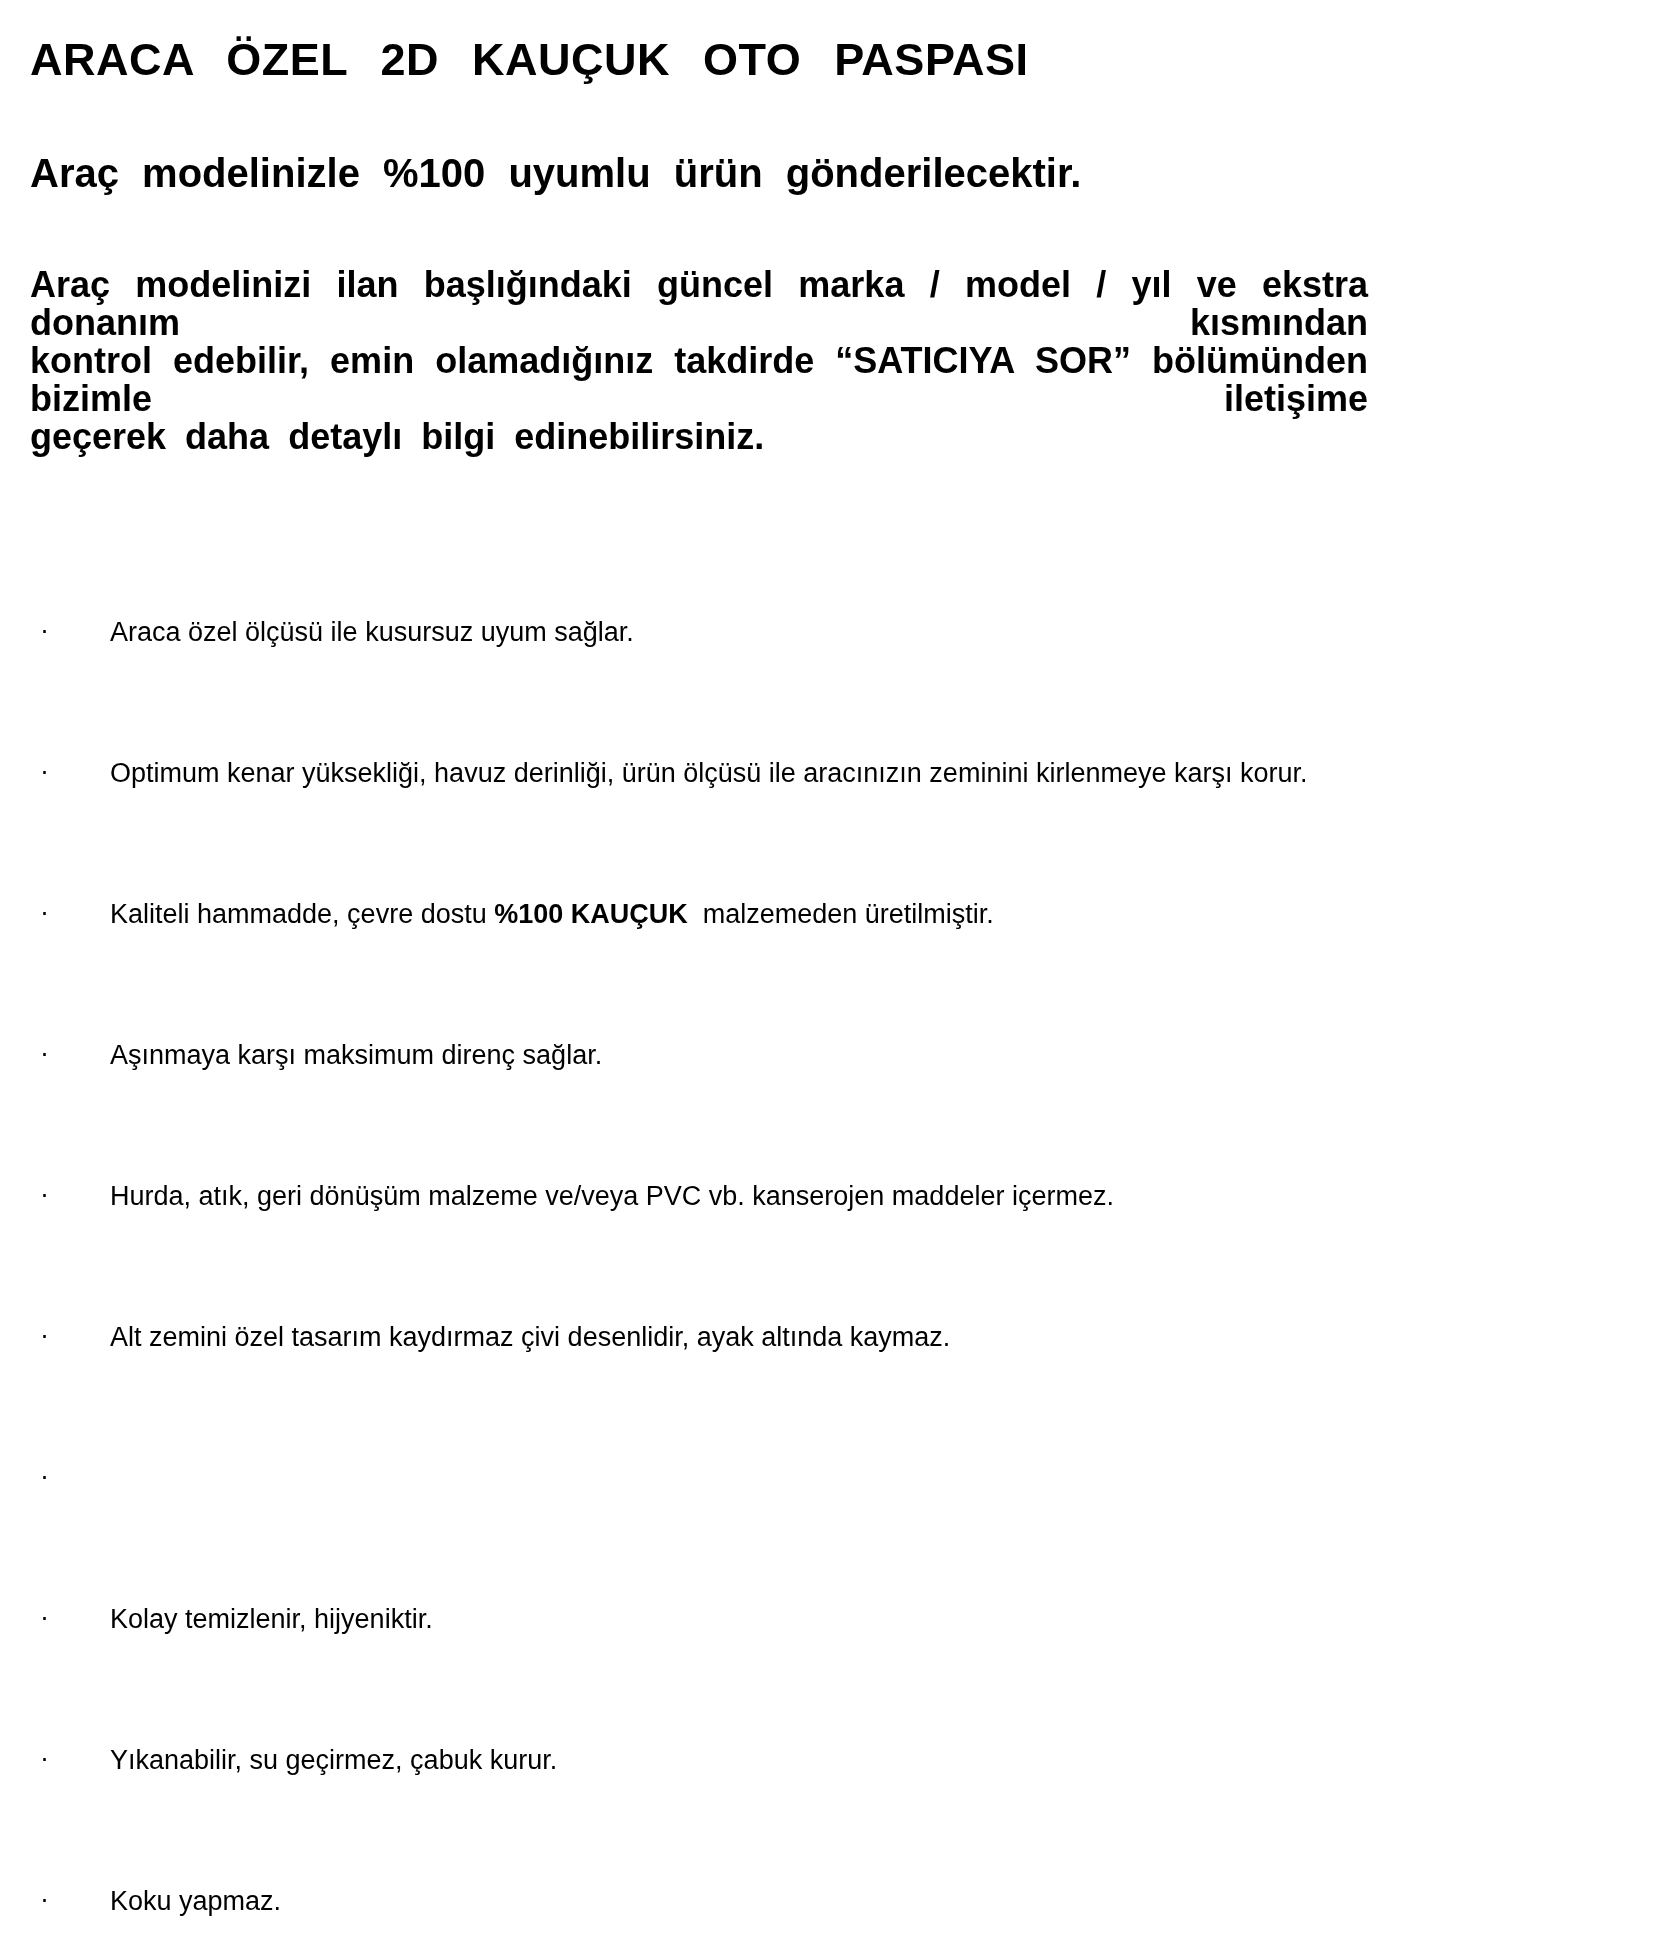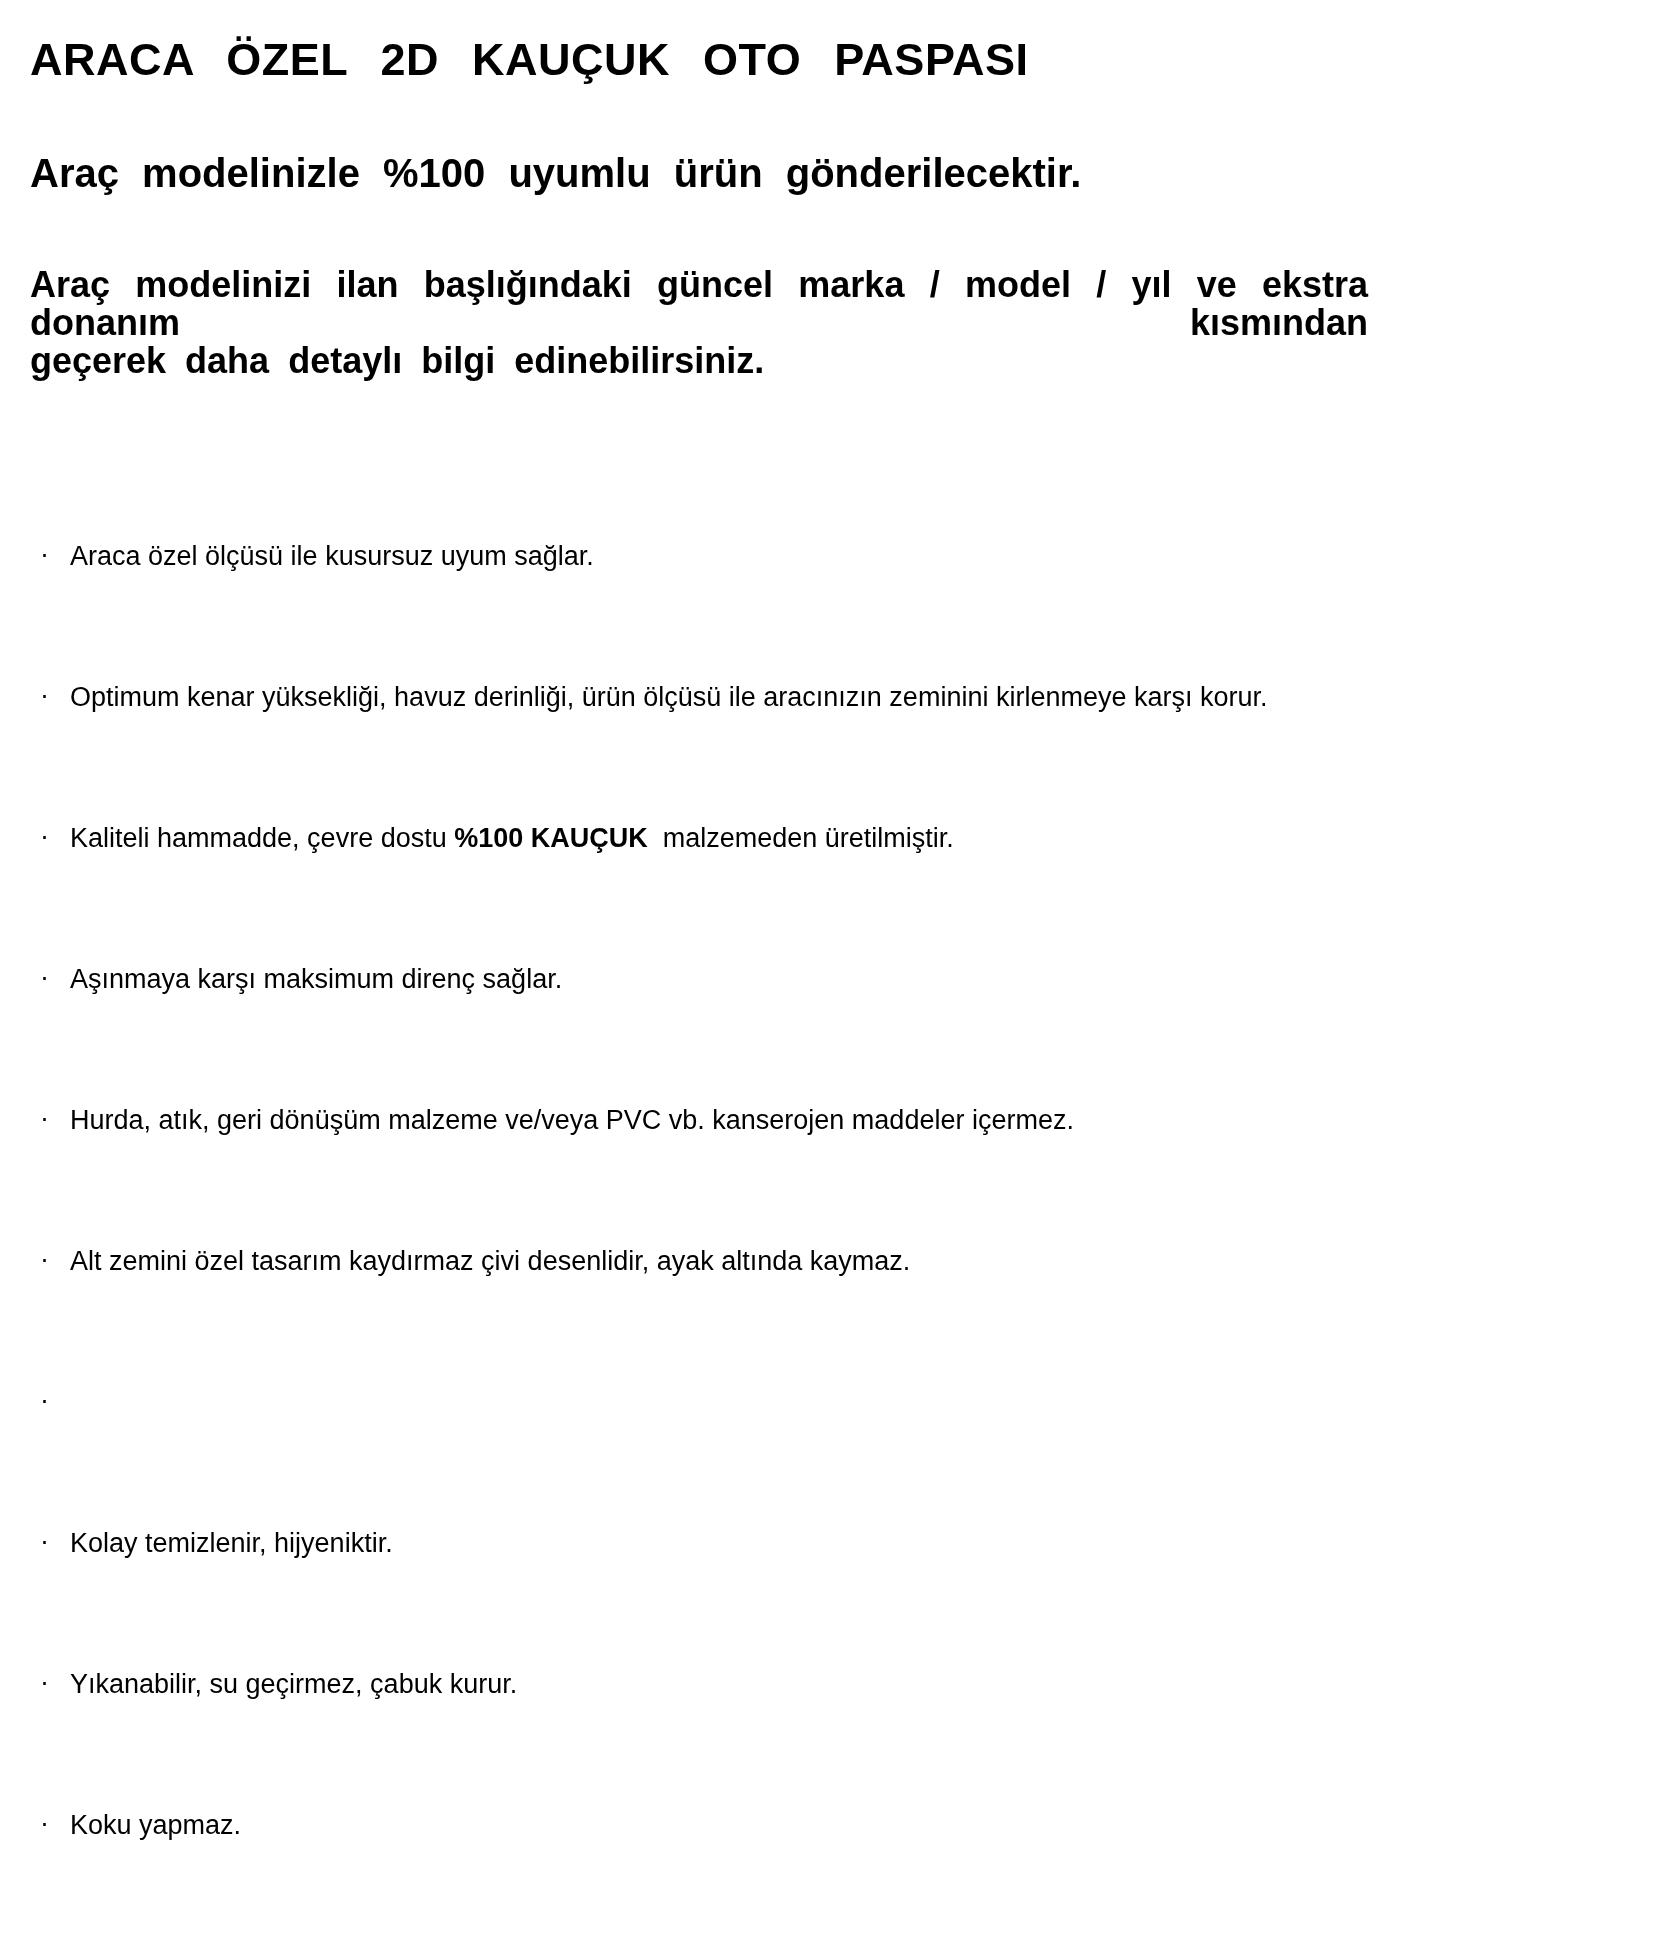--- a/index.html
+++ b/index.html
@@ -71,36 +71,38 @@
   }
   .bullet-marker {
     position: absolute;
     left: 10px;
     top: -2px;
     font-size: 27px;
     color: #000000;
   }
   .bullet-text {
     white-space: pre-wrap;
+    margin-left: 40px;
   }
   .bullet-text .bold {
     font-weight: bold;
   }
 </style>
 </head>
 <body>
 
 <div class="doc">
 
   <h1 class="title">ARACA ÖZEL 2D KAUÇUK OTO PASPASI</h1>
 
   <p class="intro">Araç modelinizle %100 uyumlu ürün gönderilecektir.</p>
 
   <div class="info">
     <div class="jline">Araç modelinizi ilan başlığındaki güncel marka / model / yıl ve ekstra donanım kısmından</div>
+    <div class="jline">kontrol edebilir, emin olamadığınız takdirde “SATICIYA SOR” bölümünden bizimle iletişime</div>
     <div class="lastline">geçerek daha detaylı bilgi edinebilirsiniz.</div>
   </div>
 
   <ul class="bullet-list">
       <li class="bullet-item"><span class="bullet-marker">·</span><span class="bullet-text"><span>Araca özel ölçüsü ile kusursuz uyum sağlar.</span></span></li>
       <li class="bullet-item"><span class="bullet-marker">·</span><span class="bullet-text"><span>Optimum kenar yüksekliği, havuz derinliği, ürün ölçüsü ile aracınızın zeminini kirlenmeye karşı korur.</span></span></li>
       <li class="bullet-item"><span class="bullet-marker">·</span><span class="bullet-text"><span>Kaliteli hammadde, çevre dostu </span><span class="bold">%100 KAUÇUK</span><span>  malzemeden üretilmiştir.</span></span></li>
       <li class="bullet-item"><span class="bullet-marker">·</span><span class="bullet-text"><span>Aşınmaya karşı maksimum direnç sağlar.</span></span></li>
       <li class="bullet-item"><span class="bullet-marker">·</span><span class="bullet-text"><span>Hurda, atık, geri dönüşüm malzeme ve/veya PVC vb. kanserojen maddeler içermez.</span></span></li>
       <li class="bullet-item"><span class="bullet-marker">·</span><span class="bullet-text"><span>Alt zemini özel tasarım kaydırmaz çivi desenlidir, ayak altında kaymaz.</span></span></li>

